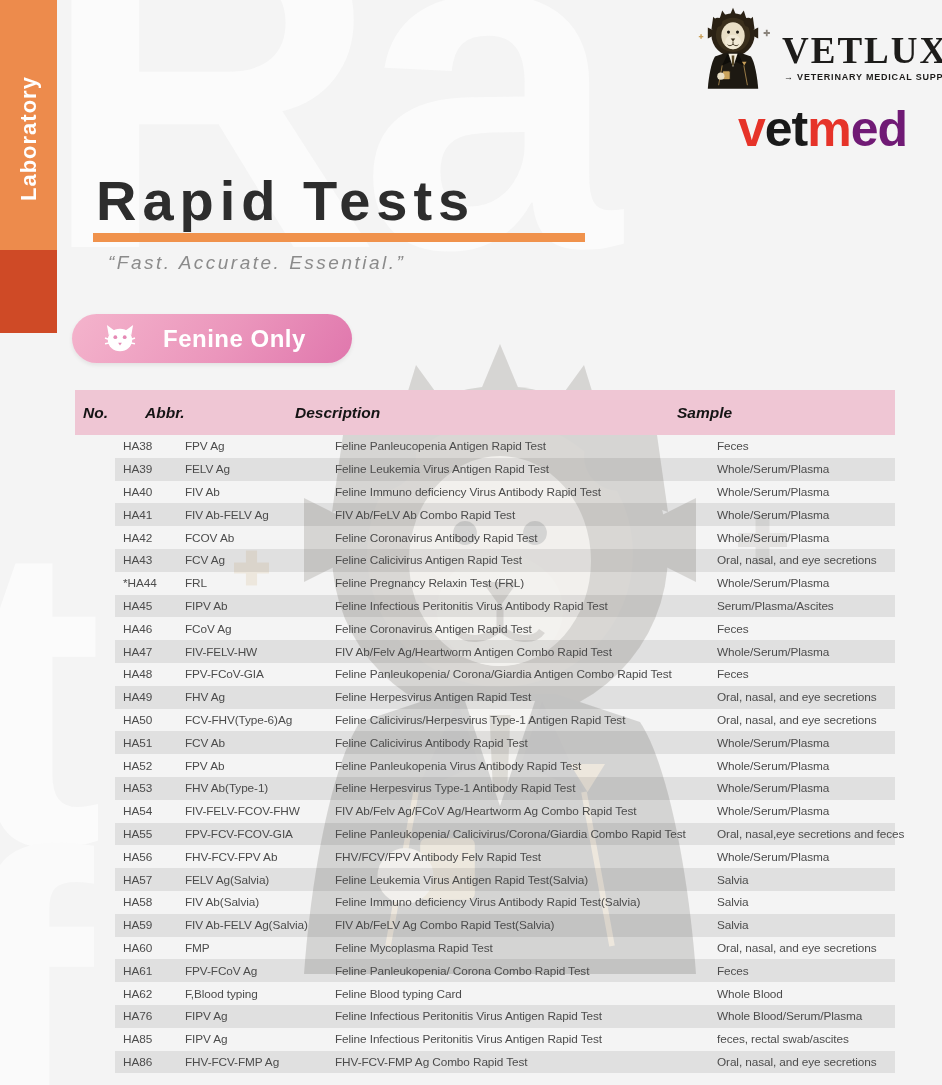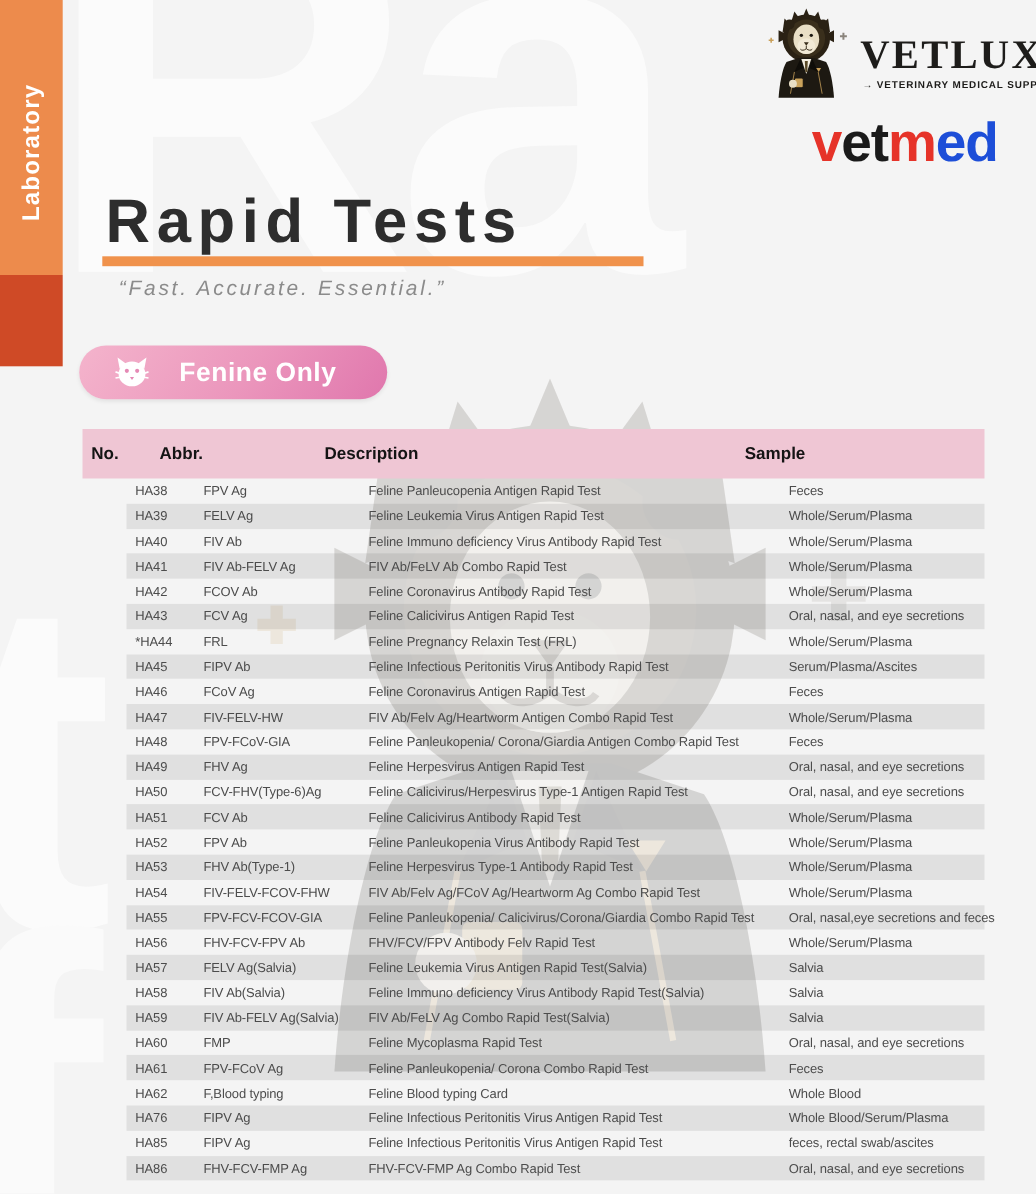--- a/index.html
+++ b/index.html
@@ -80,21 +80,21 @@
     box-shadow:0 2px 4px rgba(0,0,0,0.08);
   }
   .species-badge .cat-ic { width:32px; height:30px; flex:0 0 auto; }
   .species-badge .badge-label {
     color:#ffffff; font-size:24px; font-weight:bold; letter-spacing:0.5px;
   }
   
   .test-table { position:absolute; left:75px; top:390px; width:820px; z-index:2; }
   .thead {
     display:grid; grid-template-columns:70px 150px 382px 218px;
-    align-items:center; height:45px; background:#efc6d4;
+    align-items:center; height:45px; background:#efc6d4;font-style:italic;
   }
   .thead .th {
     font-size:15.5px; font-weight:bold; color:#141414; white-space:nowrap;
   }
   .thead .th:first-child { padding-left:8px; }
   .tbody .trow {
     display:grid; grid-template-columns:70px 150px 382px 218px;
     align-items:center; height:22.8px;margin-left:40px;
   }
   .tbody .trow:nth-child(even) { background:rgba(52,52,52,0.105); }
@@ -164,21 +164,21 @@
 <div class="side-red"></div>
 <div class="side-label">Laboratory</div>
 
 <div class="logo-group">
   <svg class="logo-lion" viewBox="0 0 100 100">
     <use href="#lion-sym"></use>
   </svg>
   <div class="logo-text">VETLUX</div>
   <div class="logo-tagline">→ VETERINARY MEDICAL SUPPLIES —</div>
 </div>
-<div class="vetmed"><span style="color: rgb(230, 51, 41);">v</span><span style="color: rgb(26, 26, 26);">et</span><span style="color: rgb(230, 51, 41);">m</span><span style="color: #1d4ed8;">ed</span></div>
+<div class="vetmed"><span style="color: rgb(230, 51, 41);">v</span><span style="color: rgb(26, 26, 26);">et</span><span style="color: rgb(230, 51, 41);">m</span><span style="color: #701a75;">ed</span></div>
 
 <div class="page-title">Rapid Tests</div>
 <div class="title-underline"></div>
 <div class="tagline-quote">“Fast. Accurate. Essential.”</div>
 
 <div class="species-badge">
   <svg class="cat-ic" viewBox="0 0 34 32">
     <polygon points="3,1 11,7 5,12" fill="#ffffff"></polygon>
     <polygon points="31,1 23,7 29,12" fill="#ffffff"></polygon>
     <ellipse cx="17" cy="17" rx="13" ry="12" fill="#ffffff"></ellipse>

